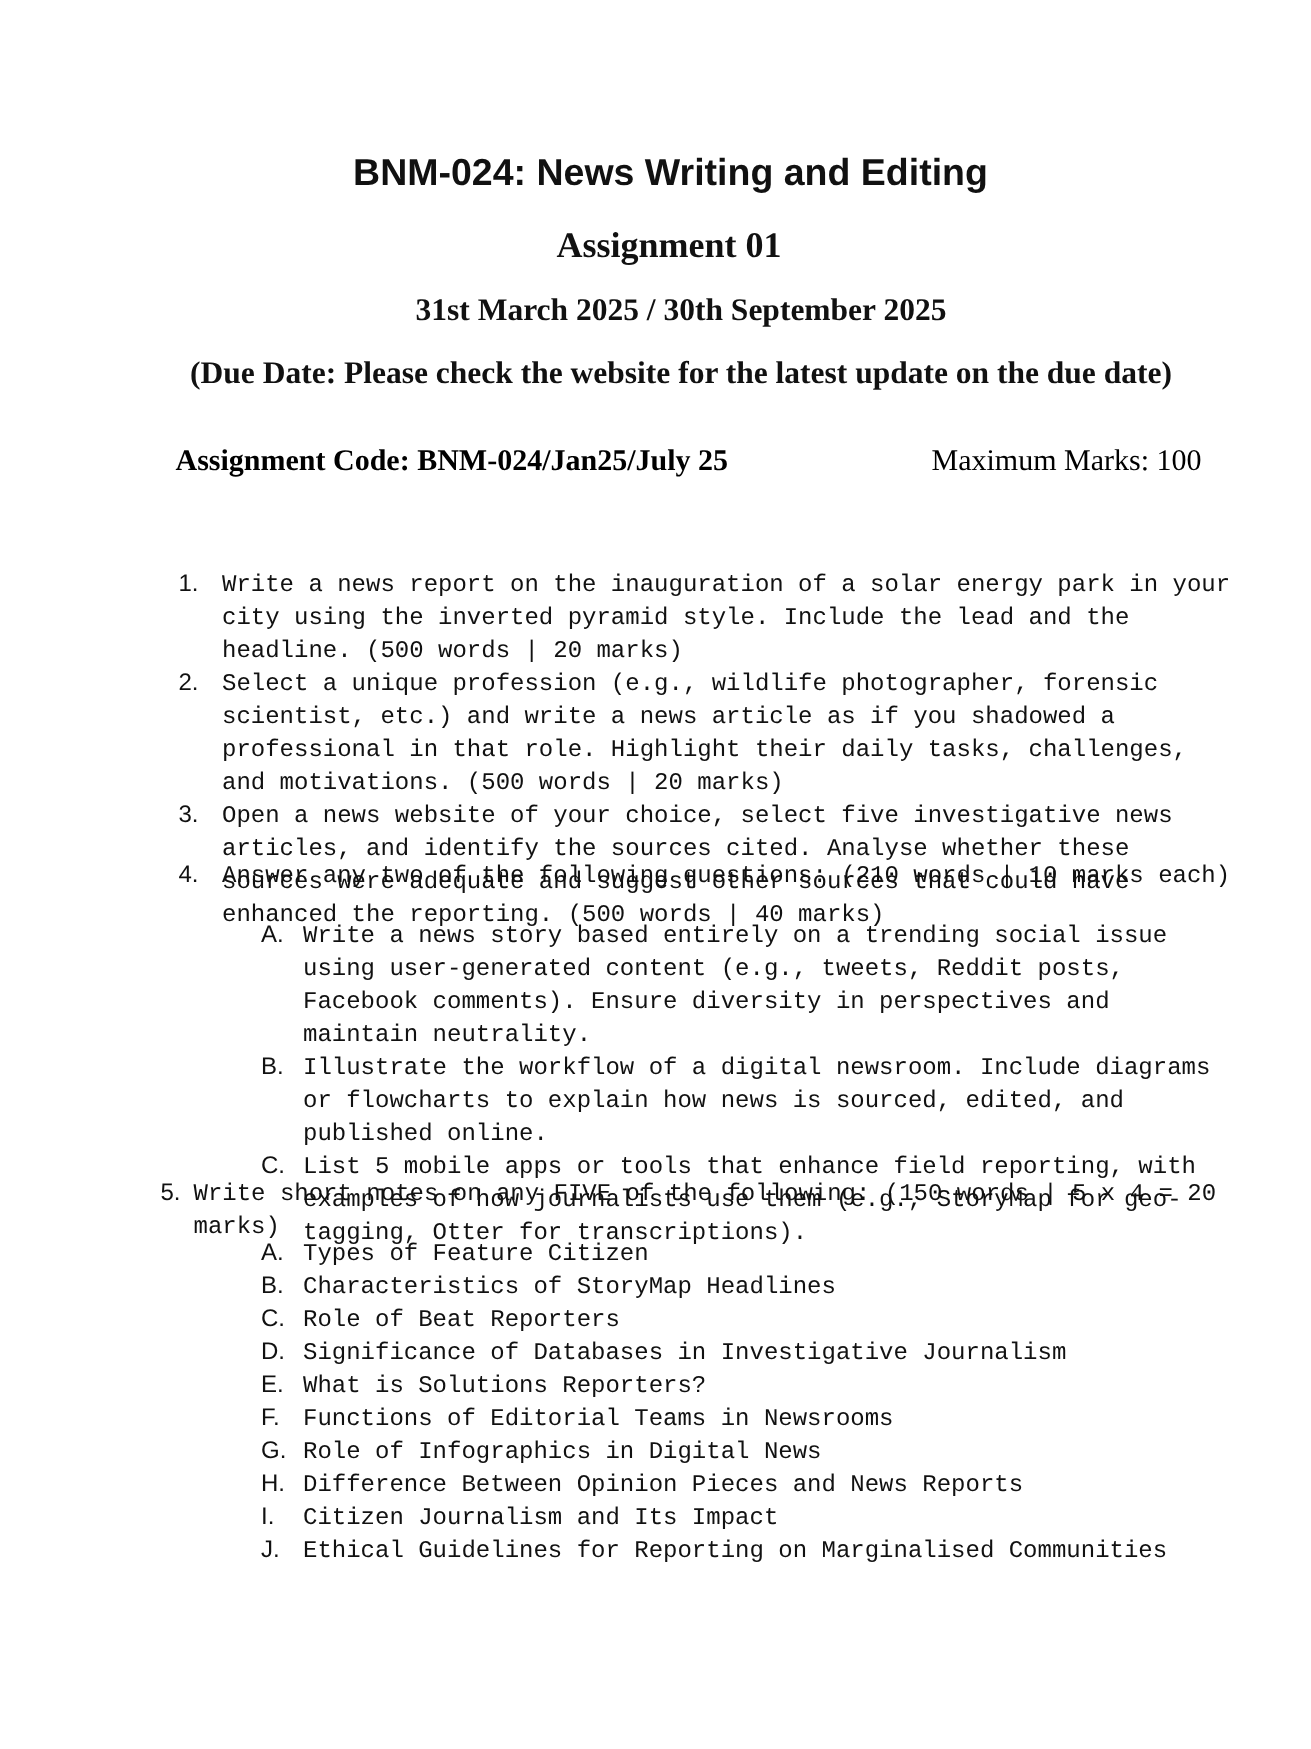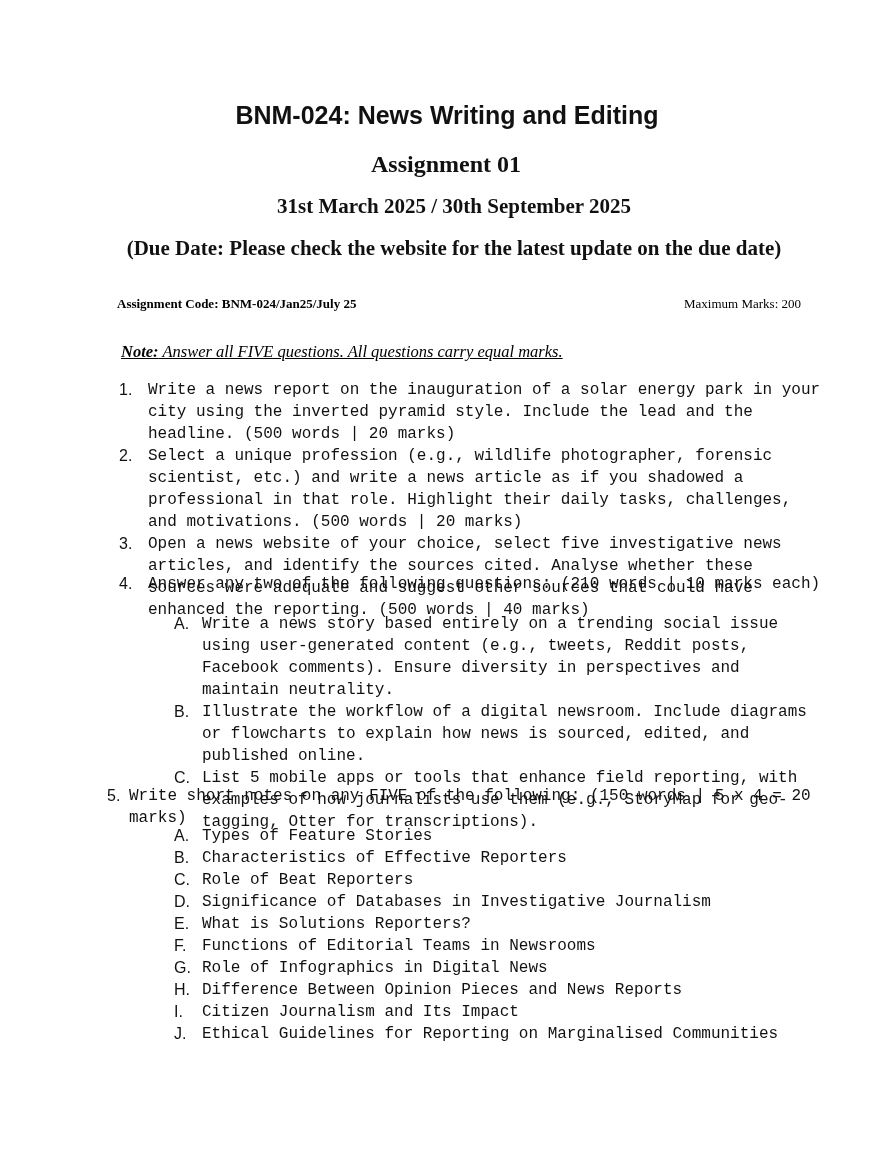--- a/index.html
+++ b/index.html
@@ -43,21 +43,21 @@
     .assign-num { top: 151px; width: 892px; font-size: 24px; }
     .session { top: 194px; width: 908px; font-size: 21px; }
     .due { top: 236px; width: 908px; font-size: 21px; }
 
     .code-row {
       position: absolute;
       top: 296px;
       left: 117px;
       width: 684px;
       font-family: "Liberation Serif", serif;
-      font-size: 13px;
+      font-size: 20px;
       display: flex;
       justify-content: space-between;
     }
     .code { font-weight: bold; }
     .maxmarks { font-weight: normal; }
 
     .note {
       position: absolute;
       top: 342px;
       left: 121px;
@@ -103,24 +103,23 @@
 
 <div class="page">
 
   <h1 class="title">BNM-024: News Writing and Editing</h1>
   <h2 class="serif-heading assign-num">Assignment 01</h2>
   <h3 class="serif-heading session">31st March 2025 / 30th September 2025</h3>
   <h3 class="serif-heading due">(Due Date: Please check the website for the latest update on the due date)</h3>
 
   <div class="code-row">
     <span class="code">Assignment Code: BNM-024/Jan25/July 25</span>
-    <span class="maxmarks">Maximum Marks: 200</span>
+    <span class="maxmarks">Maximum Marks: 100</span>
   </div>
 
-  <div class="note"><b>Note:</b><span> Answer all FIVE questions. All questions carry equal marks.</span></div>
 
   <ol class="qlist q1to3 sans">
     <li class="qitem">
       <span class="qnum">1.</span>
       <span class="qtext">Write a news report on the inauguration of a solar energy park in your city using the inverted pyramid style. Include the lead and the headline. (500 words | 20 marks)</span>
     </li>
     <li class="qitem">
       <span class="qnum">2.</span>
       <span class="qtext">Select a unique profession (e.g., wildlife photographer, forensic scientist, etc.) and write a news article as if you shadowed a professional in that role. Highlight their daily tasks, challenges, and motivations. (500 words | 20 marks)</span>
     </li>
@@ -153,25 +152,25 @@
 
   <ol class="qlist q5 sans">
     <li class="qitem">
       <span class="qnum" style="width:22px">5.</span>
       <span class="qtext">Write short notes on any FIVE of the following: (150 words | 5 x 4 = 20 marks)</span>
     </li>
   </ol>
   <ol class="qlist q5sub sans">
     <li class="qitem">
       <span class="subnum">A.</span>
-      <span class="qtext">Types of Feature Stories</span>
+      <span class="qtext">Types of Feature Citizen</span>
     </li>
     <li class="qitem">
       <span class="subnum">B.</span>
-      <span class="qtext">Characteristics of Effective Reporters</span>
+      <span class="qtext">Characteristics of StoryMap Headlines</span>
     </li>
     <li class="qitem">
       <span class="subnum">C.</span>
       <span class="qtext">Role of Beat Reporters</span>
     </li>
     <li class="qitem">
       <span class="subnum">D.</span>
       <span class="qtext">Significance of Databases in Investigative Journalism</span>
     </li>
     <li class="qitem">

